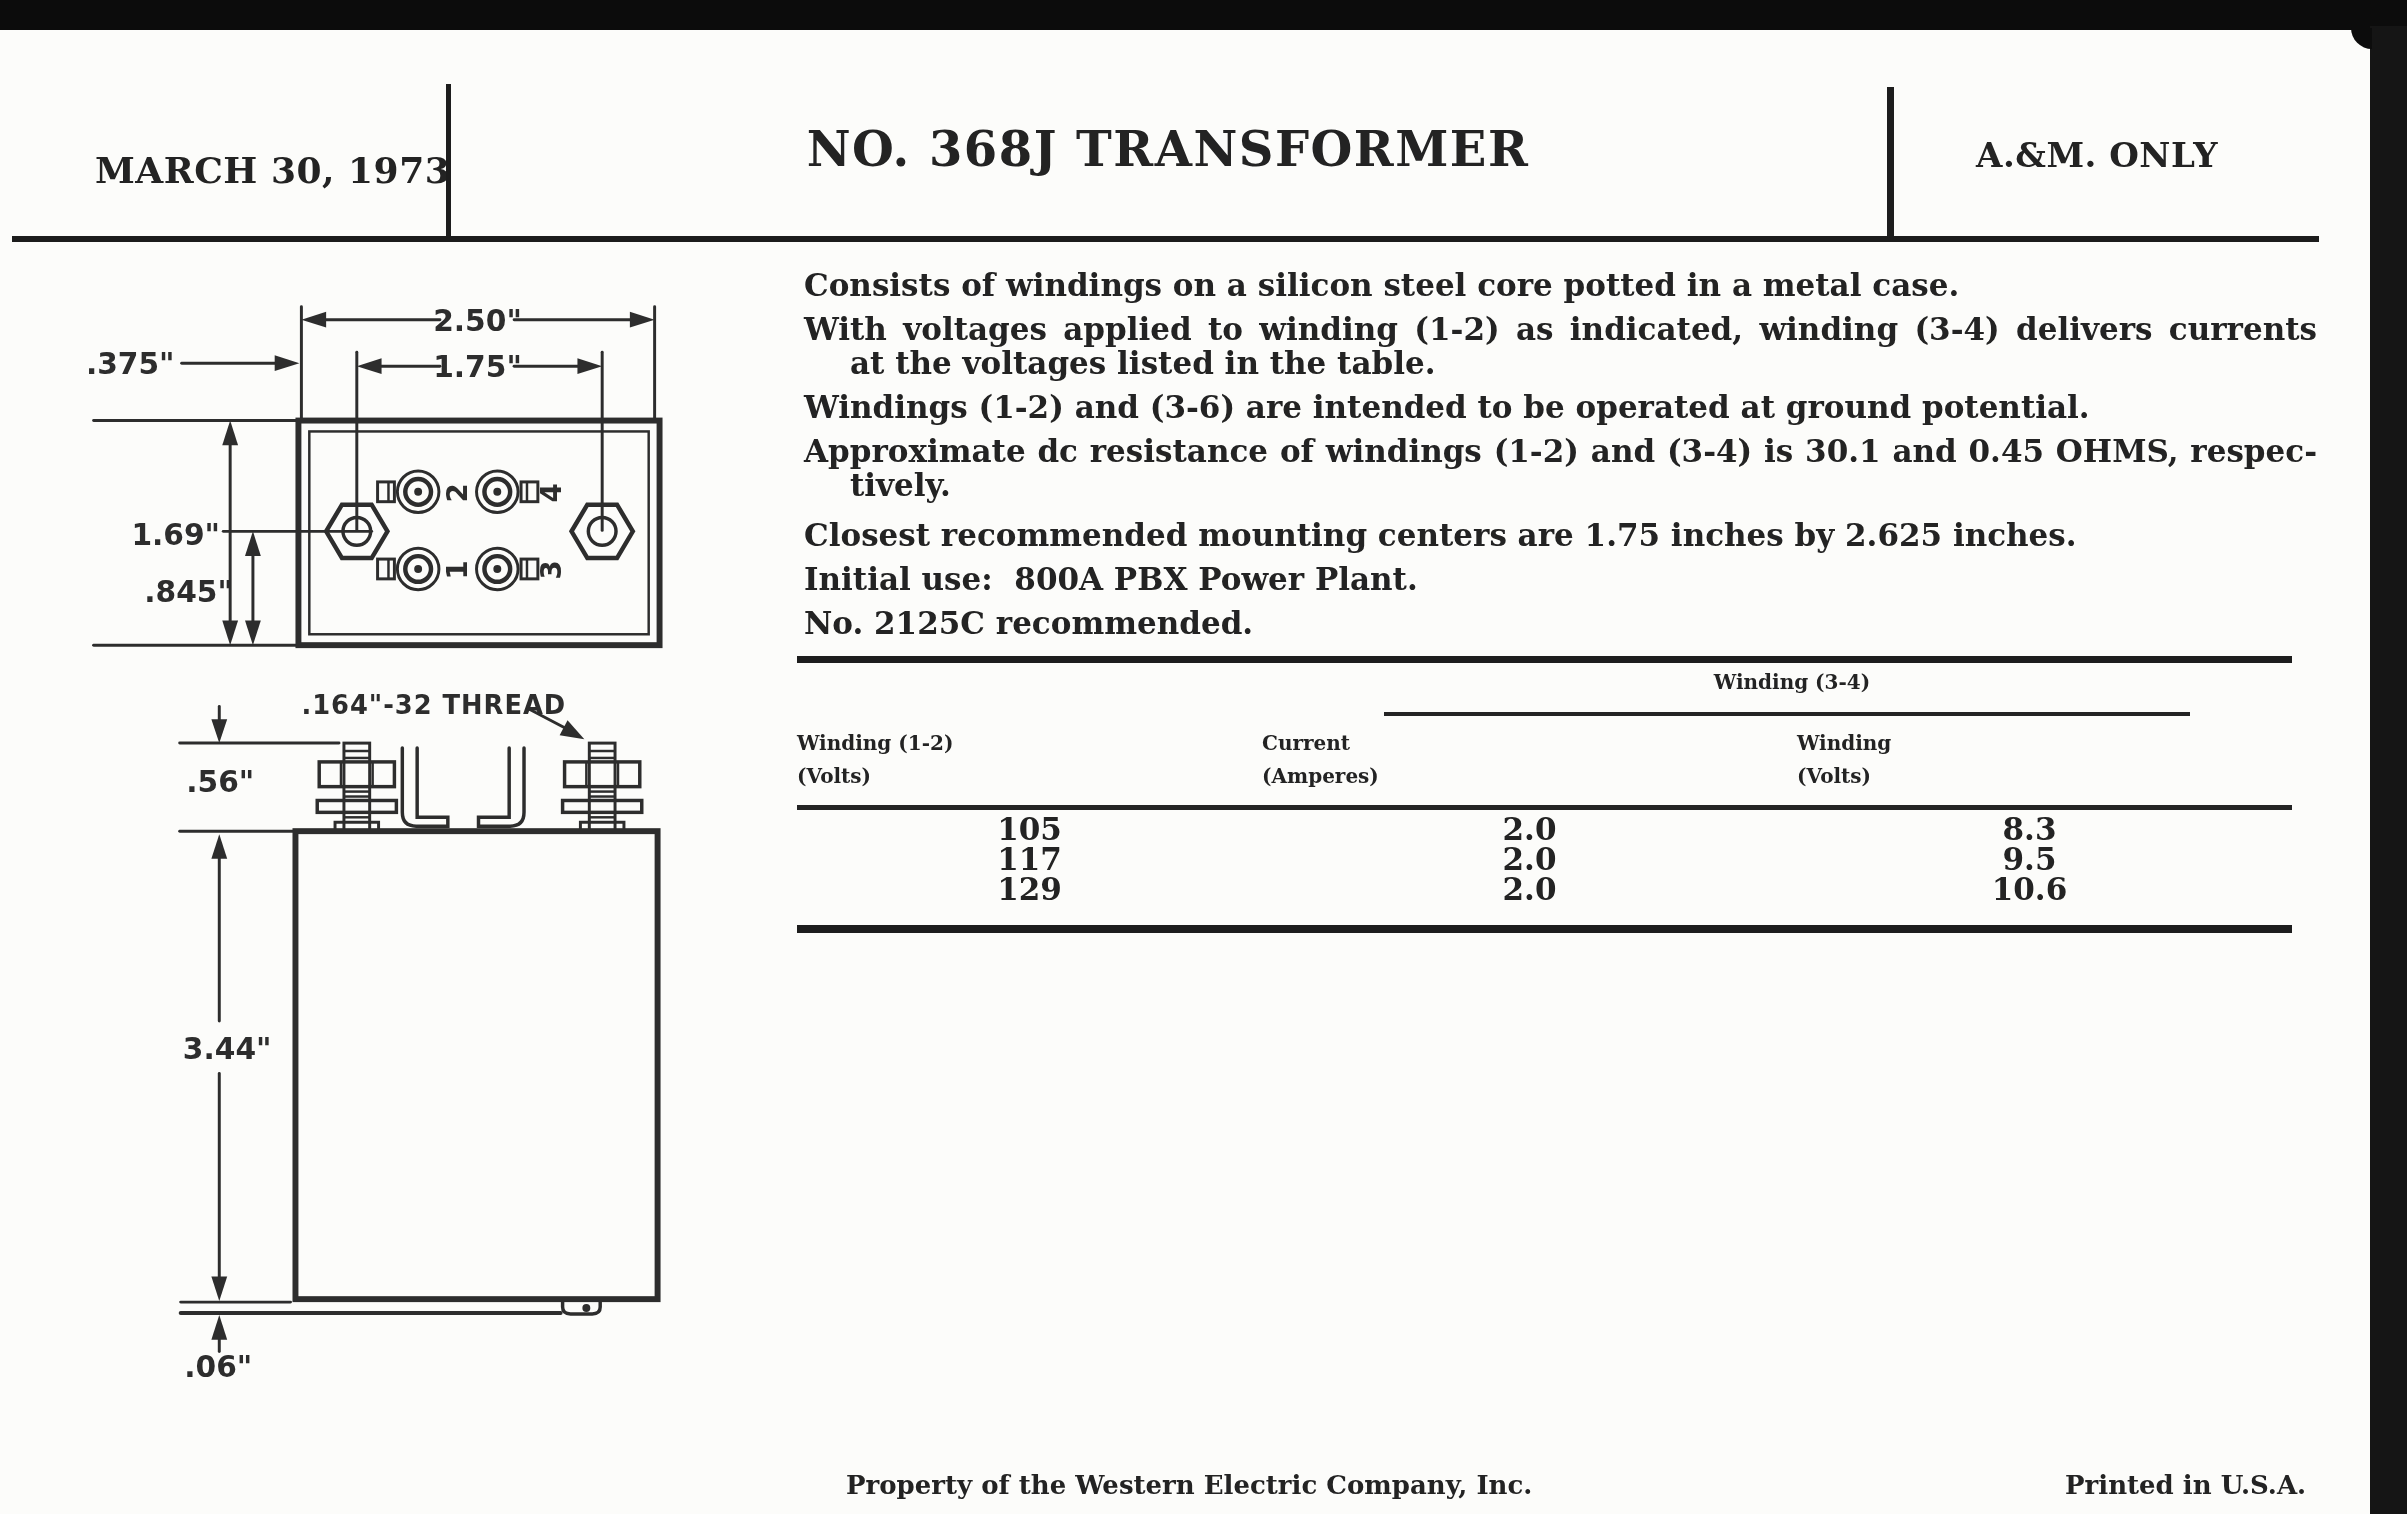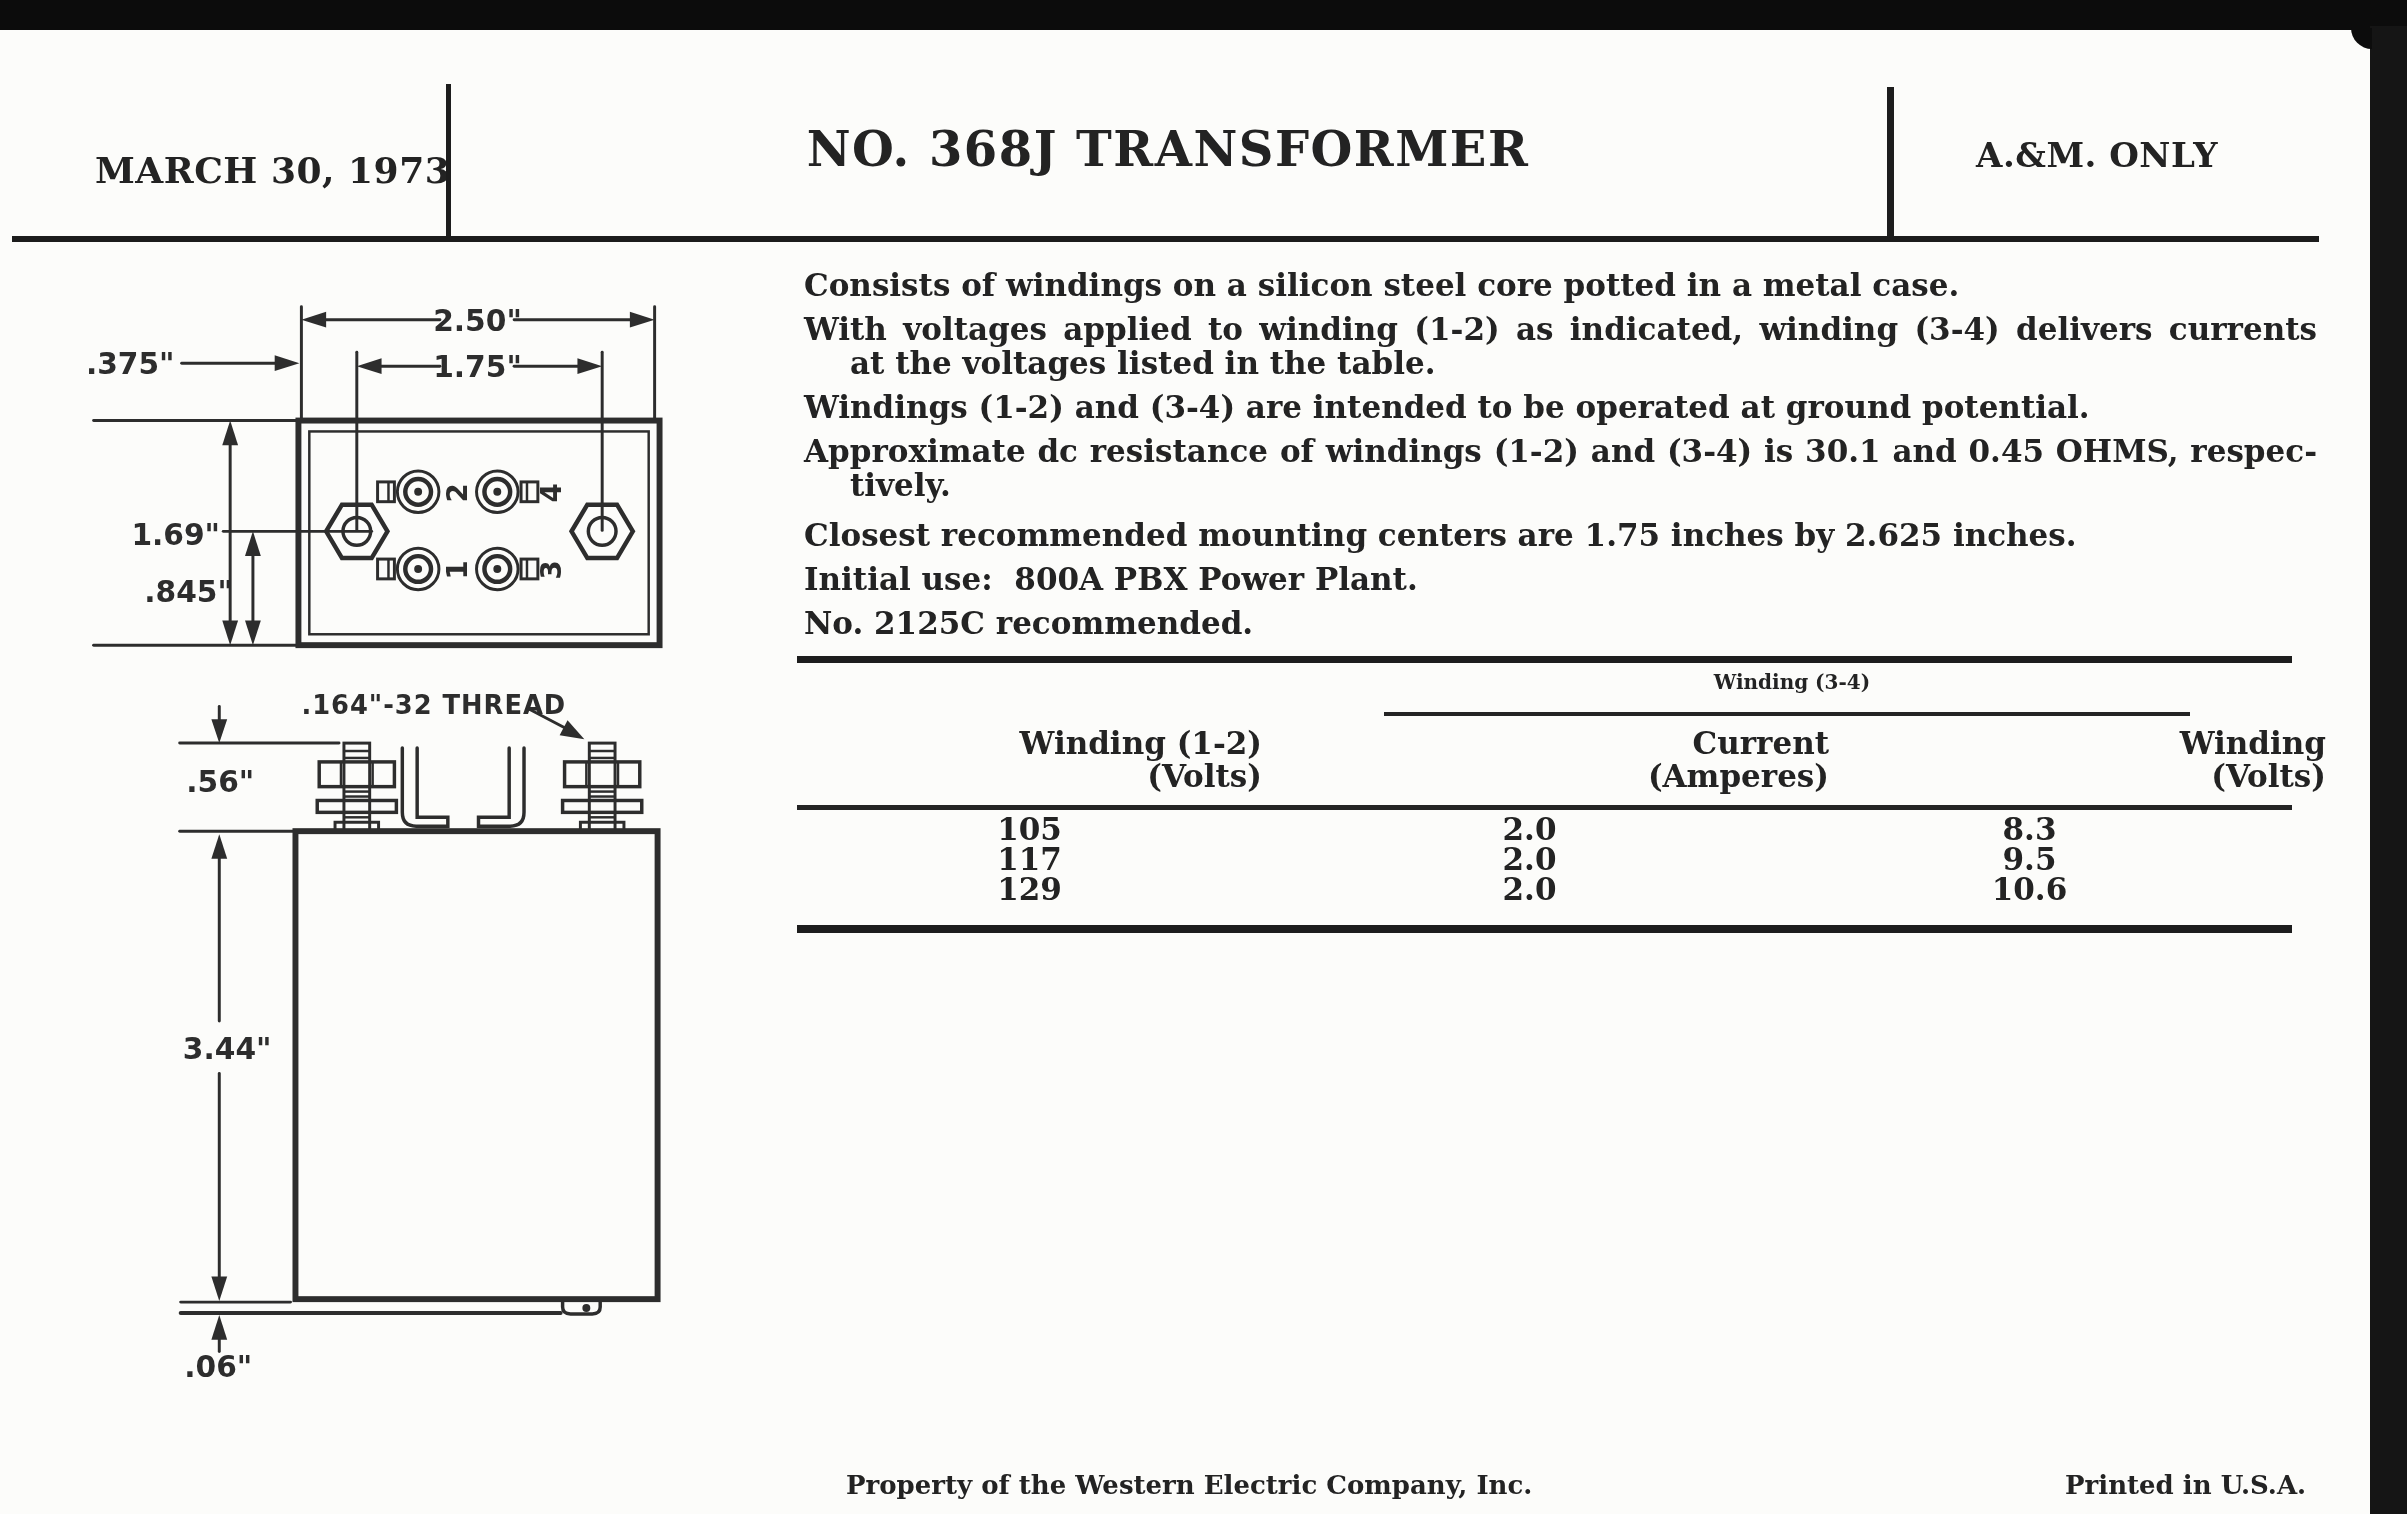--- a/index.html
+++ b/index.html
@@ -25,21 +25,21 @@
   .para{margin-bottom:10px;}
   .para.gap{margin-top:16px;}
   .pline{white-space:pre-wrap;}
   .pline.justify{text-align:justify;text-align-last:justify;}
   .pline.indent{padding-left:46px;}
   
   .tablewrap{left:797px;top:656px;width:1495px;height:287px;font-weight:bold;}
   .t-rule-top{left:0;top:0;width:1495px;height:7px;background:#1d1d1d;}
   .t-spanner{left:495px;top:14px;width:1000px;text-align:center;font-size:20px;white-space:pre;}
   .t-subrule{left:587px;top:56px;width:806px;height:4px;background:#242424;}
-  .t-headers{left:0;top:71px;width:1465px;display:grid;grid-template-columns:465px 535px 465px;text-align:right;font-size:31px;line-height:33px;gap:32px;}
+  .t-headers{left:0;top:71px;width:1465px;display:grid;grid-template-columns:465px 535px 465px;text-align:left;font-size:20px;line-height:33px;}
   .t-hrule{left:0;top:149px;width:1495px;height:5px;background:#242424;}
   .t-body{left:0;top:158px;width:1465px;}
   .trow{display:grid;grid-template-columns:465px 535px 465px;text-align:center;font-size:31px;line-height:30px;}
   .t-rule-bot{left:0;top:269px;width:1495px;height:8px;background:#1d1d1d;}
   
   .footer-left{left:846px;top:1470px;font-size:26px;font-weight:bold;white-space:pre;text-align:center;}
   .footer-right{left:2065px;top:1470px;font-size:26px;font-weight:bold;white-space:pre;}
   
   .drawing{left:59px;top:267px;}
   .drawing text{font-family:"DejaVu Sans", sans-serif;font-weight:bold;fill:#2d2d2d;}
@@ -215,21 +215,21 @@
 
   <div class="abs desc">
       <div class="para">
         <div class="pline normal">Consists of windings on a silicon steel core potted in a metal case.</div>
       </div>
       <div class="para">
         <div class="pline justify">With voltages applied to winding (1-2) as indicated, winding (3-4) delivers currents</div>
         <div class="pline indent">at the voltages listed in the table.</div>
       </div>
       <div class="para">
-        <div class="pline normal">Windings (1-2) and (3-4) are intended to be operated at ground potential.</div>
+        <div class="pline normal">Windings (1-2) and (3-6) are intended to be operated at ground potential.</div>
       </div>
       <div class="para">
         <div class="pline justify">Approximate dc resistance of windings (1-2) and (3-4) is 30.1 and 0.45 OHMS, respec-</div>
         <div class="pline indent">tively.</div>
       </div>
       <div class="para gap">
         <div class="pline normal">Closest recommended mounting centers are 1.75 inches by 2.625 inches.</div>
       </div>
       <div class="para">
         <div class="pline normal">Initial use:  800A PBX Power Plant.</div>

